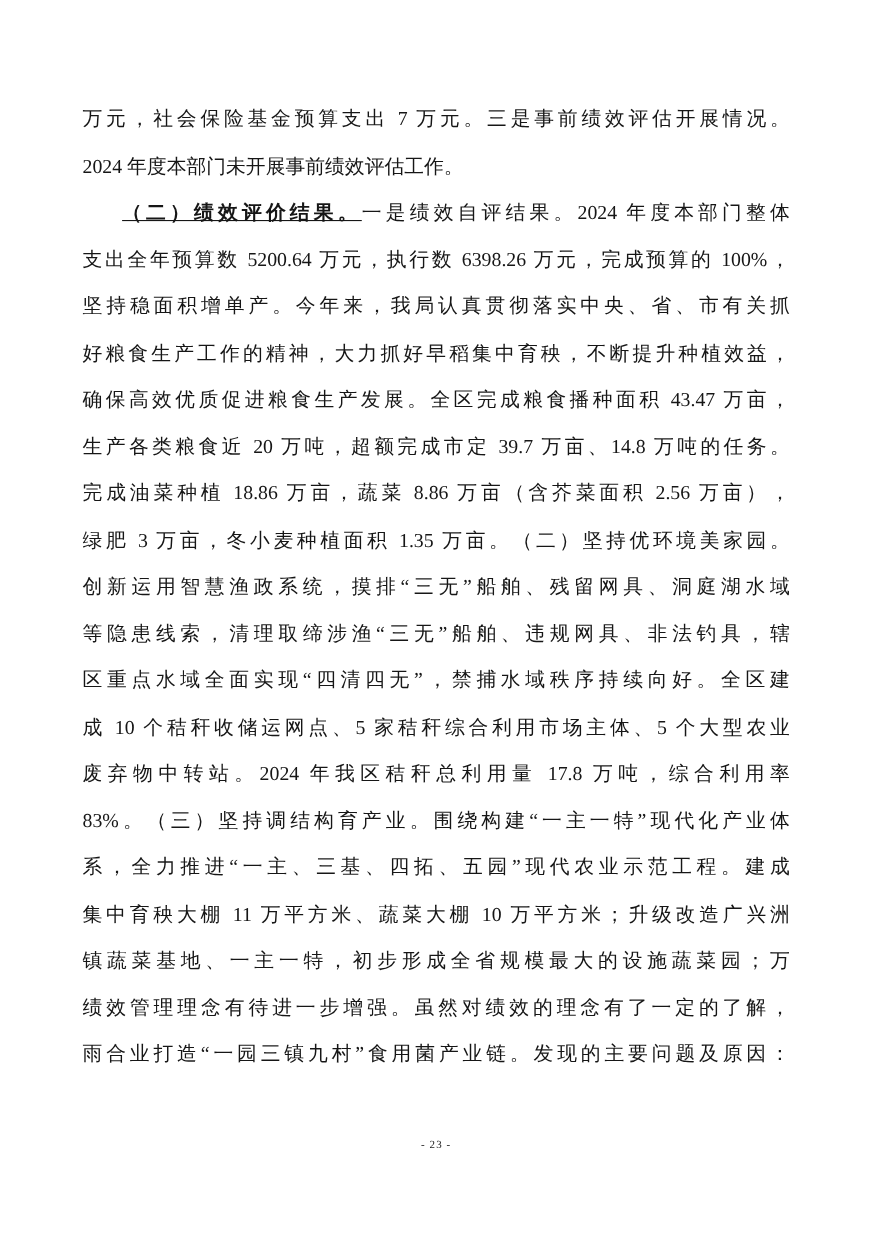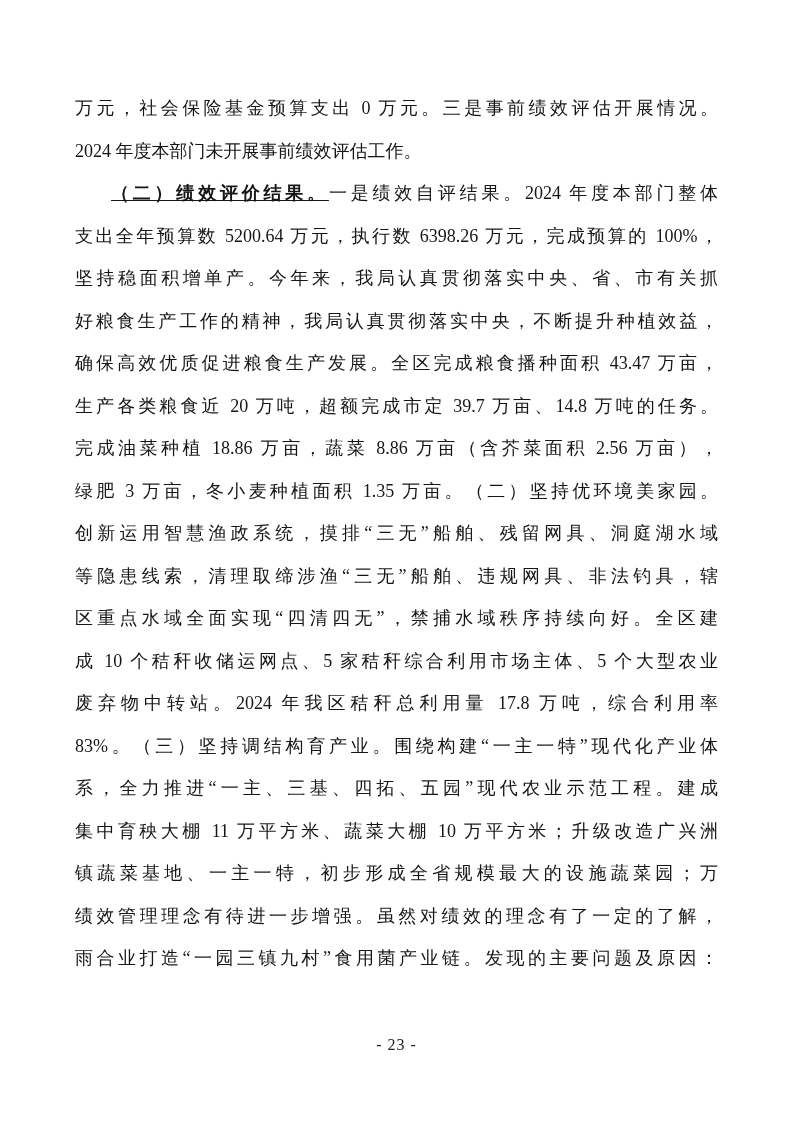--- a/index.html
+++ b/index.html
@@ -41,36 +41,36 @@
   .bold {
     font-weight: bold;
     text-decoration: underline;
   }
   .page-footer {
     position: absolute;
     top: 1036px;
     left: 0;
     width: 100%;
     text-align: center;
-    font-size: 16px;
+    font-size: 10px;
     letter-spacing: 1px;
     color: #222222;
   }
 </style>
 </head>
 <body>
 
 <div class="page">
   <div class="content">
-    <div class="line">万元，社会保险基金预算支出 0 万元。三是事前绩效评估开展情况。</div>
+    <div class="line">万元，社会保险基金预算支出 7 万元。三是事前绩效评估开展情况。</div>
     <div class="line flush">2024 年度本部门未开展事前绩效评估工作。</div>
     <div class="line indent"><span class="bold">（二）绩效评价结果。</span><span>一是绩效自评结果。2024 年度本部门整体</span></div>
     <div class="line">支出全年预算数 5200.64 万元，执行数 6398.26 万元，完成预算的 100%，</div>
     <div class="line">坚持稳面积增单产。今年来，我局认真贯彻落实中央、省、市有关抓</div>
-    <div class="line">好粮食生产工作的精神，我局认真贯彻落实中央，不断提升种植效益，</div>
+    <div class="line">好粮食生产工作的精神，大力抓好早稻集中育秧，不断提升种植效益，</div>
     <div class="line">确保高效优质促进粮食生产发展。全区完成粮食播种面积 43.47 万亩，</div>
     <div class="line">生产各类粮食近 20 万吨，超额完成市定 39.7 万亩、14.8 万吨的任务。</div>
     <div class="line">完成油菜种植 18.86 万亩，蔬菜 8.86 万亩（含芥菜面积 2.56 万亩），</div>
     <div class="line">绿肥 3 万亩，冬小麦种植面积 1.35 万亩。（二）坚持优环境美家园。</div>
     <div class="line">创新运用智慧渔政系统，摸排“三无”船舶、残留网具、洞庭湖水域</div>
     <div class="line">等隐患线索，清理取缔涉渔“三无”船舶、违规网具、非法钓具，辖</div>
     <div class="line">区重点水域全面实现“四清四无”，禁捕水域秩序持续向好。全区建</div>
     <div class="line">成 10 个秸秆收储运网点、5 家秸秆综合利用市场主体、5 个大型农业</div>
     <div class="line">废弃物中转站。2024 年我区秸秆总利用量 17.8 万吨，综合利用率</div>
     <div class="line">83%。（三）坚持调结构育产业。围绕构建“一主一特”现代化产业体</div>

